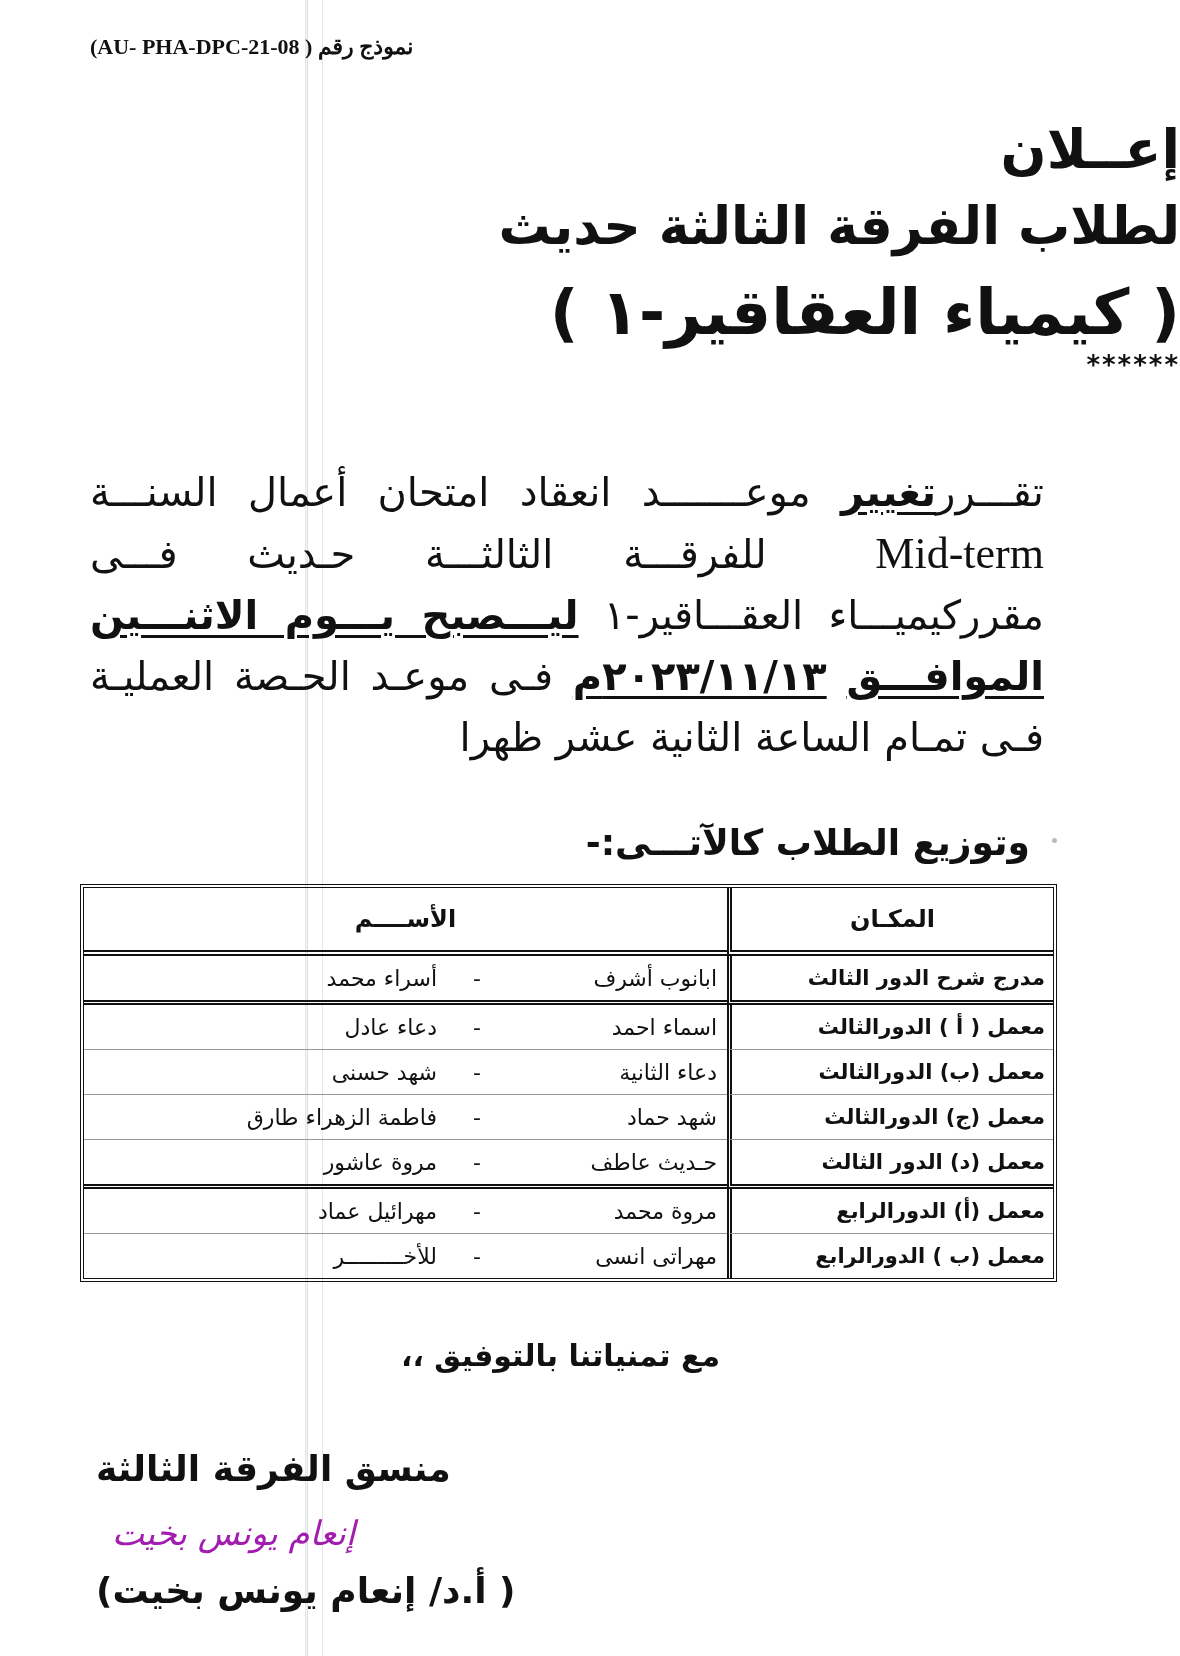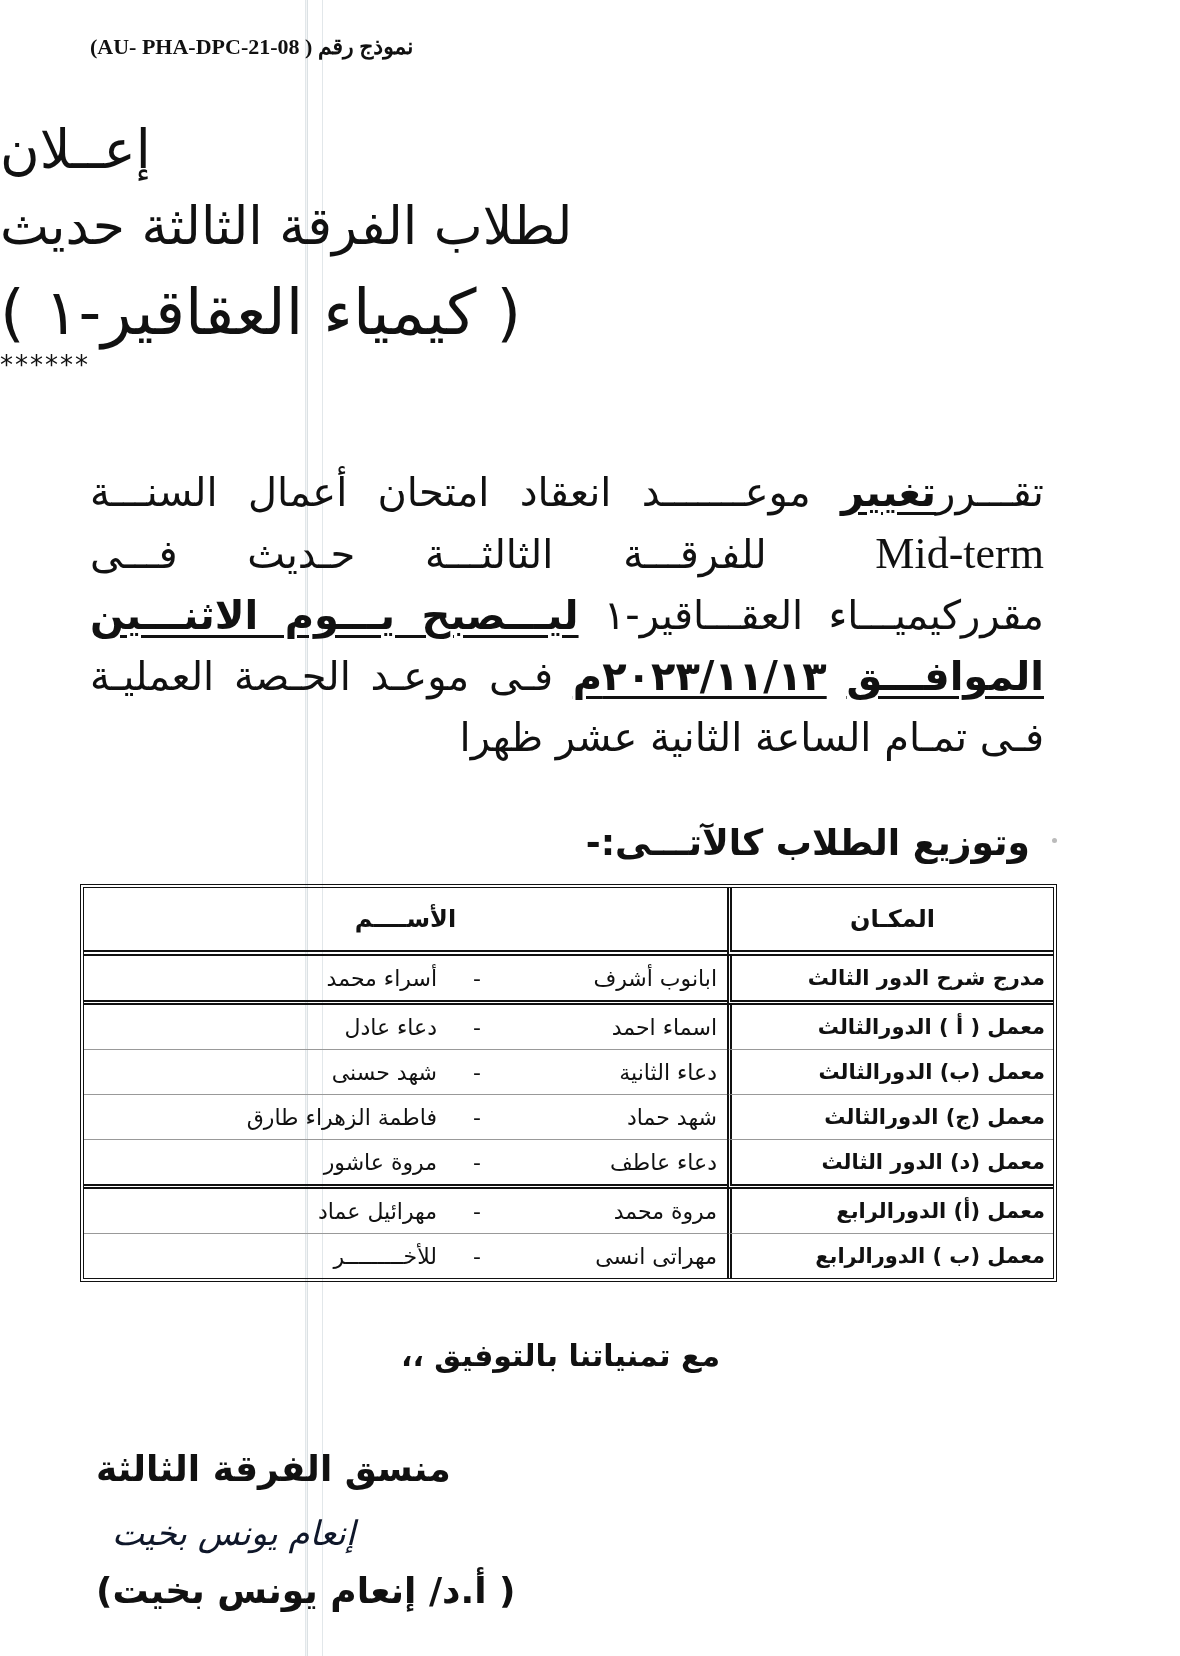--- a/index.html
+++ b/index.html
@@ -3,21 +3,21 @@
 <meta charset="utf-8">
 <style>
   html, body { margin:0; padding:0; }
   body {
     width:1180px; height:1656px; background:#ffffff; position:relative; overflow:hidden;
     font-family:"DejaVu Sans", sans-serif; color:#111;
   }
   .fold { position:absolute; left:305px; top:0; width:3px; height:1656px; background:linear-gradient(to right,#d9e0e4,#f3f5f6,#cfd7db); }
   .fold2 { position:absolute; left:322px; top:0; width:1px; height:1656px; background:#e2e7ea; }
   .form-no { position:absolute; left:90px; top:34px; font-family:"Liberation Serif", serif; font-weight:bold; font-size:22px; direction:rtl; }
-  .title { position:absolute; left:0; width:1180px; text-align:left; font-weight:normal; direction:rtl; }
+  .title { position:absolute; left:0; width:1180px; text-align:right; font-weight:bold; direction:rtl; }
   .t1 { top:118px; font-size:54px; }
   .t2 { top:196px; font-size:52px; }
   .t3 { top:276px; font-size:63px; }
   .stars { top:350px; font-size:26px; letter-spacing:2px; }
   .para { position:absolute; right:136px; left:90px; top:462px; direction:rtl; text-align:justify; text-align-last:right; font-size:40px; line-height:61px; font-family:"DejaVu Sans", sans-serif; }
   .para b { font-weight:bold; }
   .para u { text-decoration:underline; text-decoration-thickness:3px; text-underline-offset:6px; }
   .latin { font-family:"Liberation Serif", serif; font-size:44px;margin-left:39px; }
   .dist { position:absolute; right:150px; top:822px; direction:rtl; font-weight:bold; font-size:36px; }
   .dot { position:absolute; left:1052px; top:838px; width:5px; height:5px; background:#bbb; border-radius:50%; }
@@ -28,21 +28,21 @@
   .dist-table th { height:60px; font-size:24px; font-weight:bold; border-bottom:6px double #111 !important; text-align:center; }
   .dist-table tr.row td { height:44px; border-bottom:1px solid #999; }
   .dist-table tr.group-end td { border-bottom:5px double #111; }
   .dist-table tr.last td { border-bottom:none; }
   .names { display:flex; direction:rtl; align-items:center; }
   .n1 { width:220px; text-align:right; }
   .sep { width:40px; text-align:center; }
   .n2 { flex:1; text-align:right; padding-right:20px; }
   .wishes { position:absolute; right:460px; top:1338px; direction:rtl; font-weight:bold; font-size:30px; }
   .coord { position:absolute; left:96px; top:1448px; direction:rtl; font-weight:bold; font-size:36px; }
-  .signature { position:absolute; left:112px; top:1513px; direction:rtl; font-size:34px; font-family:"DejaVu Serif", serif; font-style:italic; color:#0f172a; }
+  .signature { position:absolute; left:112px; top:1513px; direction:rtl; font-size:34px; font-family:"DejaVu Serif", serif; font-style:italic; color:#a21caf; }
   .coord-name { position:absolute; left:96px; top:1570px; direction:rtl; font-weight:bold; font-size:36px; }
 </style>
 </head>
 <body>
 
 <div class="fold"></div>
 <div class="fold2"></div>
 
 <div class="form-no">نموذج رقم ( AU- PHA-DPC-21-08)</div>
 
@@ -101,21 +101,21 @@
             <span class="n1">شهد حماد</span>
             <span class="sep">-</span>
             <span class="n2">فاطمة الزهراء طارق</span>
           </div>
         </td>
     </tr>
     <tr class="row group-end">
       <td class="col-place">معمل (د) الدور الثالث</td>
       <td class="col-name">
           <div class="names">
-            <span class="n1">دعاء عاطف</span>
+            <span class="n1">حـديث عاطف</span>
             <span class="sep">-</span>
             <span class="n2">مروة عاشور</span>
           </div>
         </td>
     </tr>
     <tr class="row">
       <td class="col-place">معمل (أ) الدورالرابع</td>
       <td class="col-name">
           <div class="names">
             <span class="n1">مروة محمد</span>

